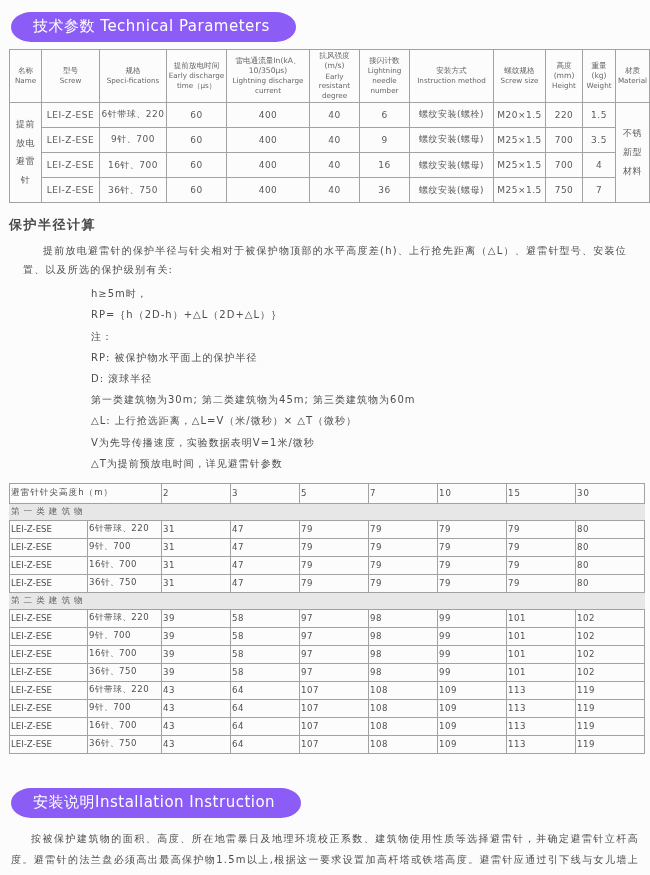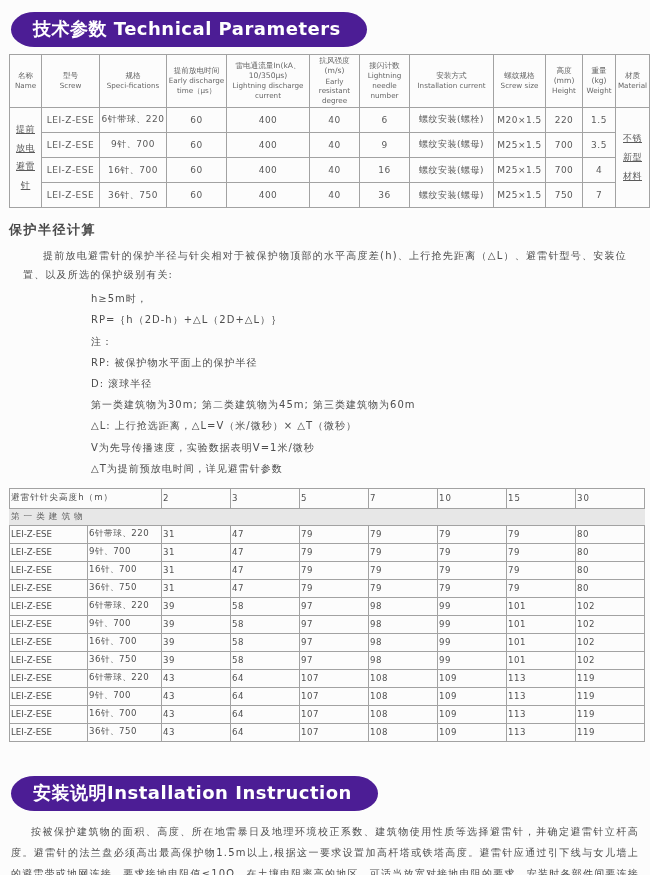--- a/index.html
+++ b/index.html
@@ -9,43 +9,43 @@
     font-family:"DejaVu Sans", sans-serif;
     color:#4d4d4d;
     overflow:hidden;
     position:relative;
   }
   .page { padding:12px 9px 0 9px; }
 
   
   .banner {
     display:inline-block;
-    background:#4c1d95;
+    background:#8b5cf6;
     color:#ffffff;
     border-radius:40px / 30px;
     padding:5px 26px 6px 22px;
-    font-size:18px;
+    font-size:15px;
     letter-spacing:0.5px;
-    font-weight:bold;
+    font-weight:normal;
     margin-left:2px;
   }
   .banner.second { margin-top:34px; }
 
   
   table.params {
     width:634px; border-collapse:collapse; table-layout:fixed;
     margin-top:7px; text-align:center; color:#5a5a5a;
   }
   .params th, .params td { border:1px solid #a2a2a2; padding:1px; font-weight:normal; }
   .params th { font-size:7.6px; height:40px; line-height:1.35; color:#666; }
   .params th .en { font-size:7.2px; }
   .params td { font-size:9px; height:20px; letter-spacing:0.5px; }
   .vname, .vmat {
     font-size:10px; letter-spacing:2px; line-height:2.1;
-    word-break:break-all; padding:12px 4px !important;text-decoration:underline;
+    word-break:break-all; padding:12px 4px !important;
   }
   .vcell-inner { width:2.4em; margin:0 auto; }
 
   
   .sec-title {
     font-size:13px; font-weight:bold; color:#4a4a4a;
     letter-spacing:1.5px; margin:13px 0 7px 0;
   }
   .intro {
     font-size:10px; line-height:1.9; letter-spacing:1.2px;
@@ -121,21 +121,21 @@
       <th>
             <div>抗风强度(m/s)</div>
             <div class="en">Early resistant degree</div>
           </th>
       <th>
             <div>接闪计数</div>
             <div class="en">Lightning needle number</div>
           </th>
       <th>
             <div>安装方式</div>
-            <div class="en">Installation current</div>
+            <div class="en">Instruction method</div>
           </th>
       <th>
             <div>螺纹规格</div>
             <div class="en">Screw size</div>
           </th>
       <th>
             <div>高度(mm)</div>
             <div class="en">Height</div>
           </th>
       <th>
@@ -283,20 +283,23 @@
           <td>36针、750</td>
           <td>31</td>
           <td>47</td>
           <td>79</td>
           <td>79</td>
           <td>79</td>
           <td>79</td>
           <td>80</td>
     </tr>
 
+    <tr class="band">
+          <td colspan="9">第二类建筑物</td>
+        </tr>
     <tr>
       <td class="model">LEI-Z-ESE</td>
           <td>6针带球、220</td>
           <td>39</td>
           <td>58</td>
           <td>97</td>
           <td>98</td>
           <td>99</td>
           <td>101</td>
           <td>102</td>

